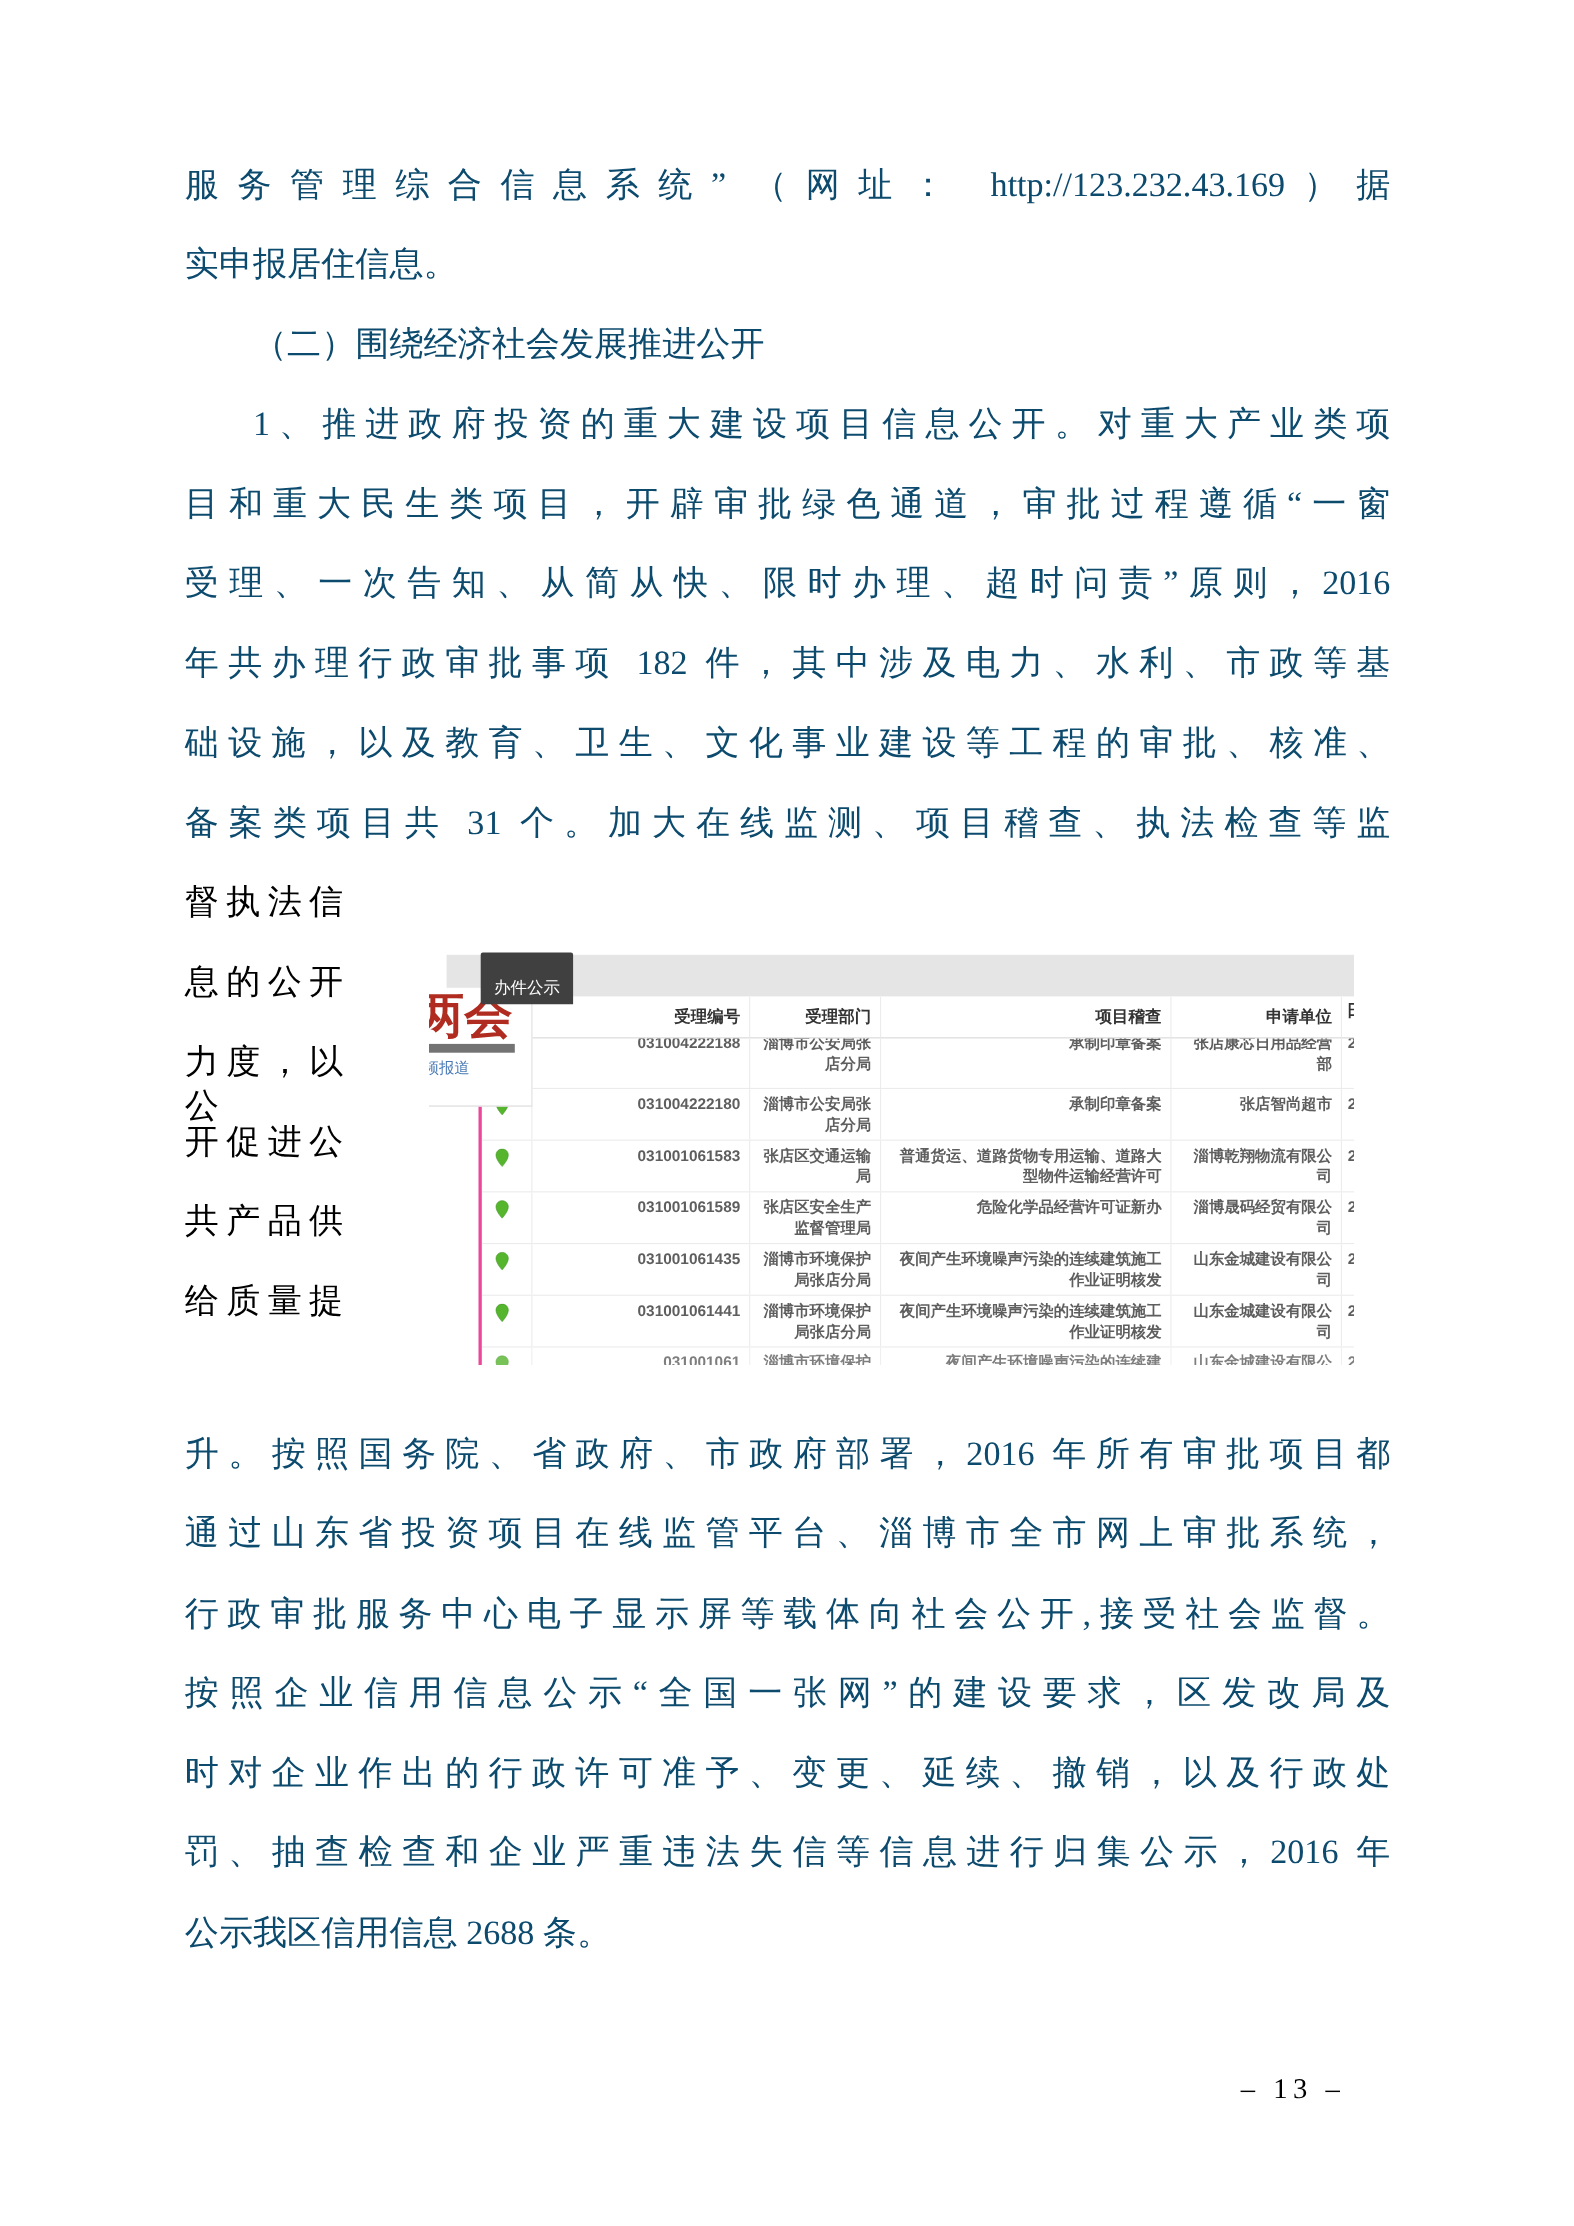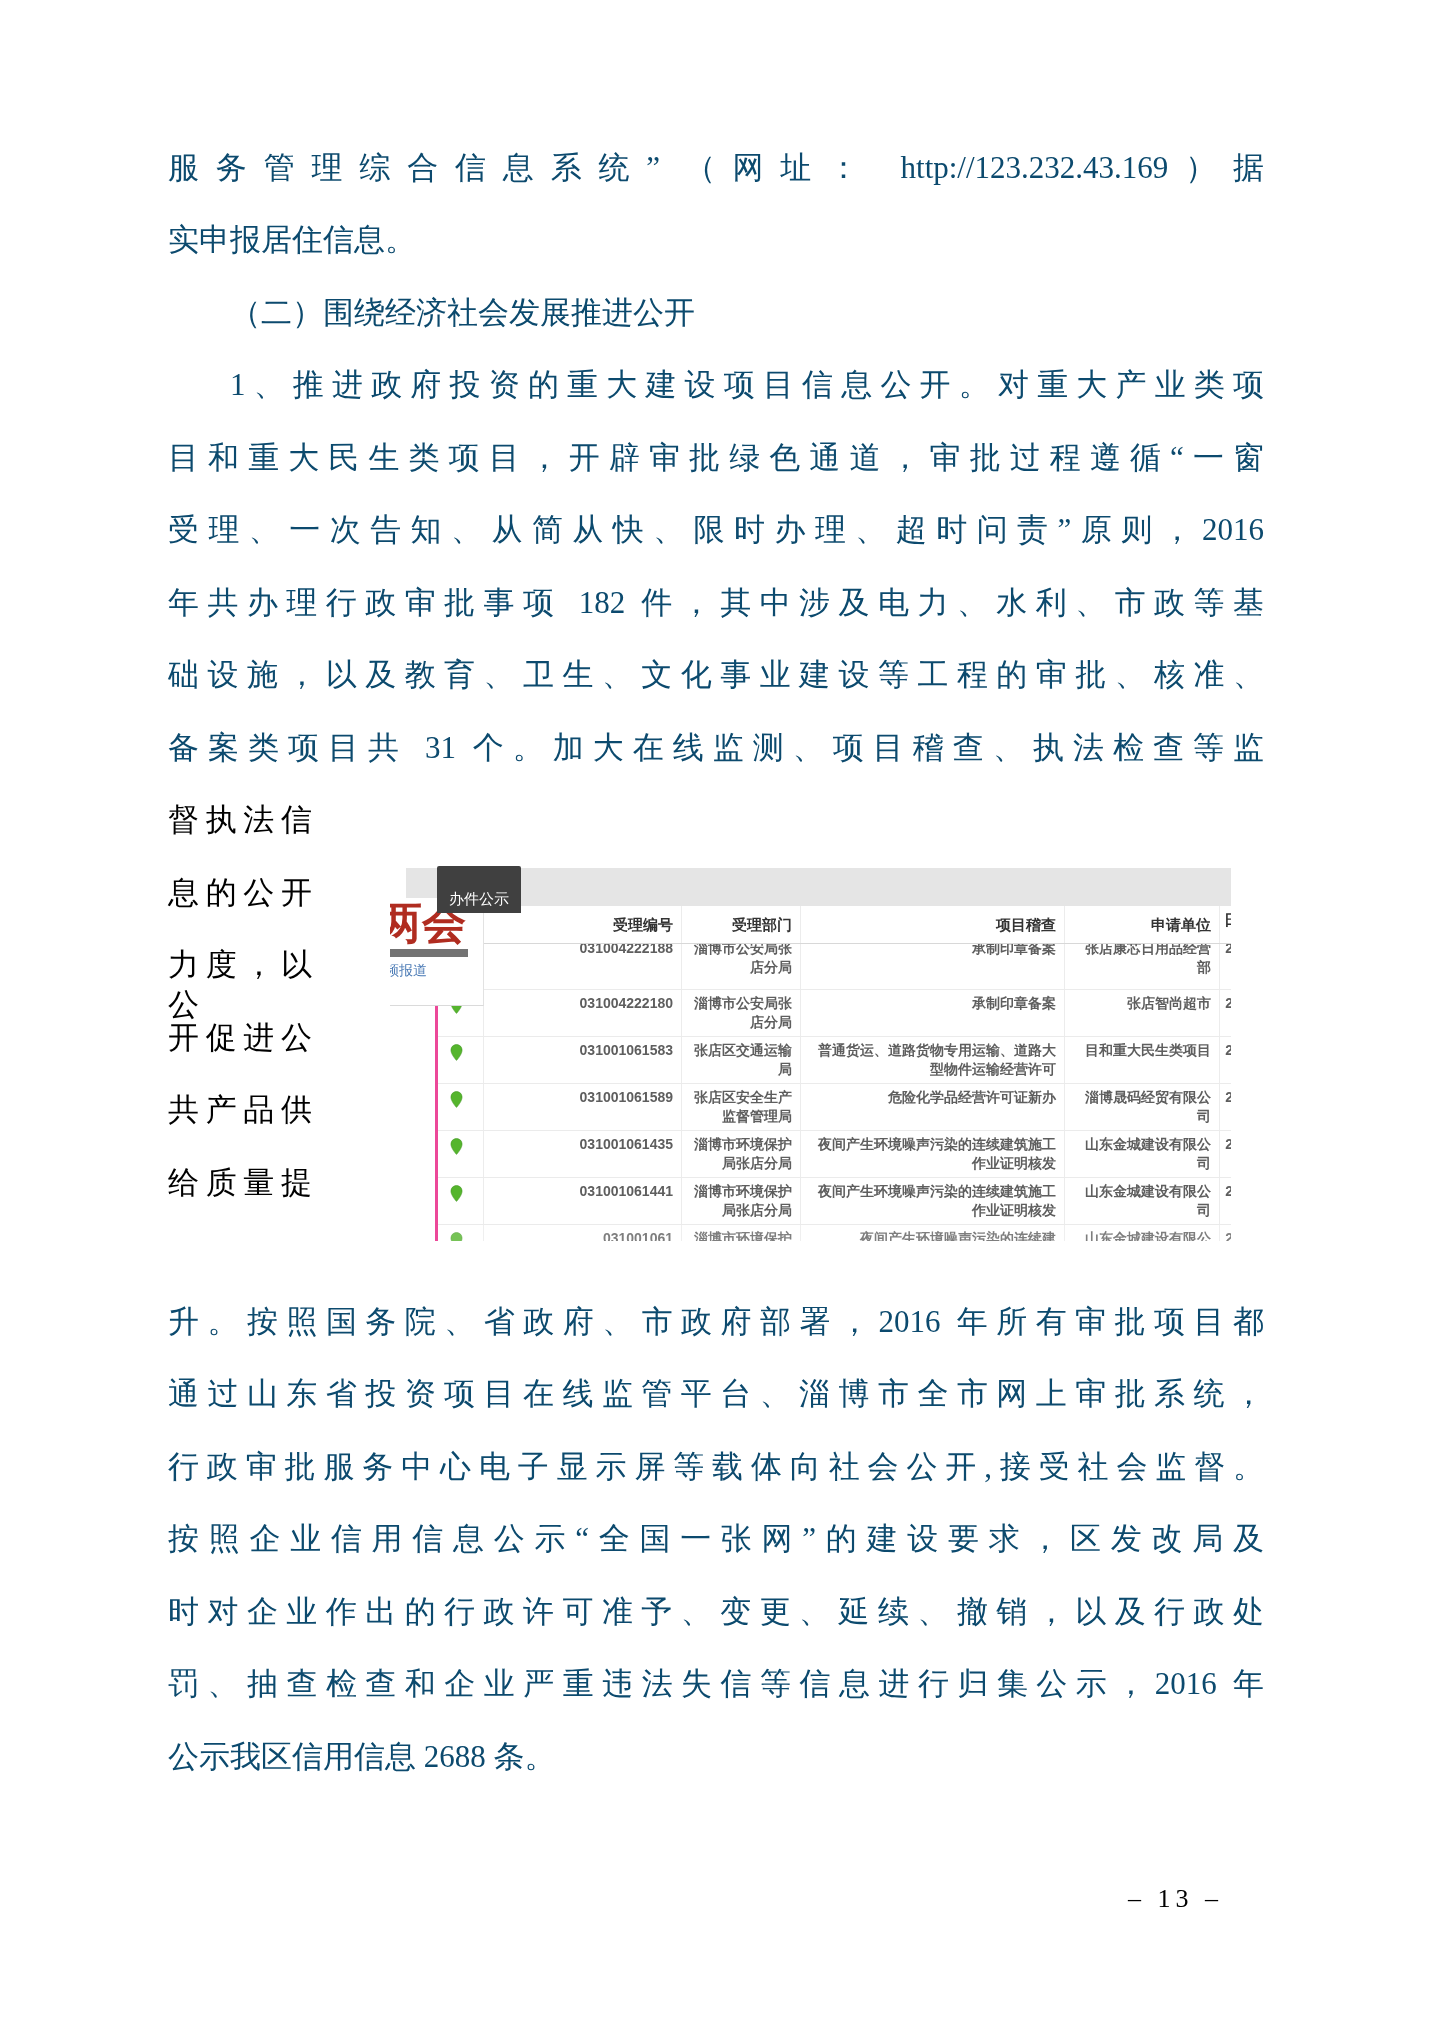--- a/index.html
+++ b/index.html
@@ -155,21 +155,21 @@
 
     <div class="t-row">
       <div class="cell first pin-cell">
         <svg class="pin-icon" viewBox="0 0 24 32">
             <path d="M12 1C6 1 1.5 5.5 1.5 11.5 1.5 20 12 31 12 31s10.5-11 10.5-19.5C22.5 5.5 18 1 12 1z" fill="#55b52d" stroke="#3f9420" stroke-width="1"></path>
           </svg>
       </div>
       <div class="cell num">031001061583</div>
       <div class="cell">张店区交通运输局</div>
       <div class="cell">普通货运、道路货物专用运输、道路大型物件运输经营许可</div>
-      <div class="cell">目和重大民生类项目</div>
+      <div class="cell">淄博乾翔物流有限公司</div>
       <div class="cell date">2</div>
     </div>
 
     <div class="t-row">
       <div class="cell first pin-cell">
         <svg class="pin-icon" viewBox="0 0 24 32">
             <path d="M12 1C6 1 1.5 5.5 1.5 11.5 1.5 20 12 31 12 31s10.5-11 10.5-19.5C22.5 5.5 18 1 12 1z" fill="#55b52d" stroke="#3f9420" stroke-width="1"></path>
           </svg>
       </div>
       <div class="cell num">031001061589</div>

